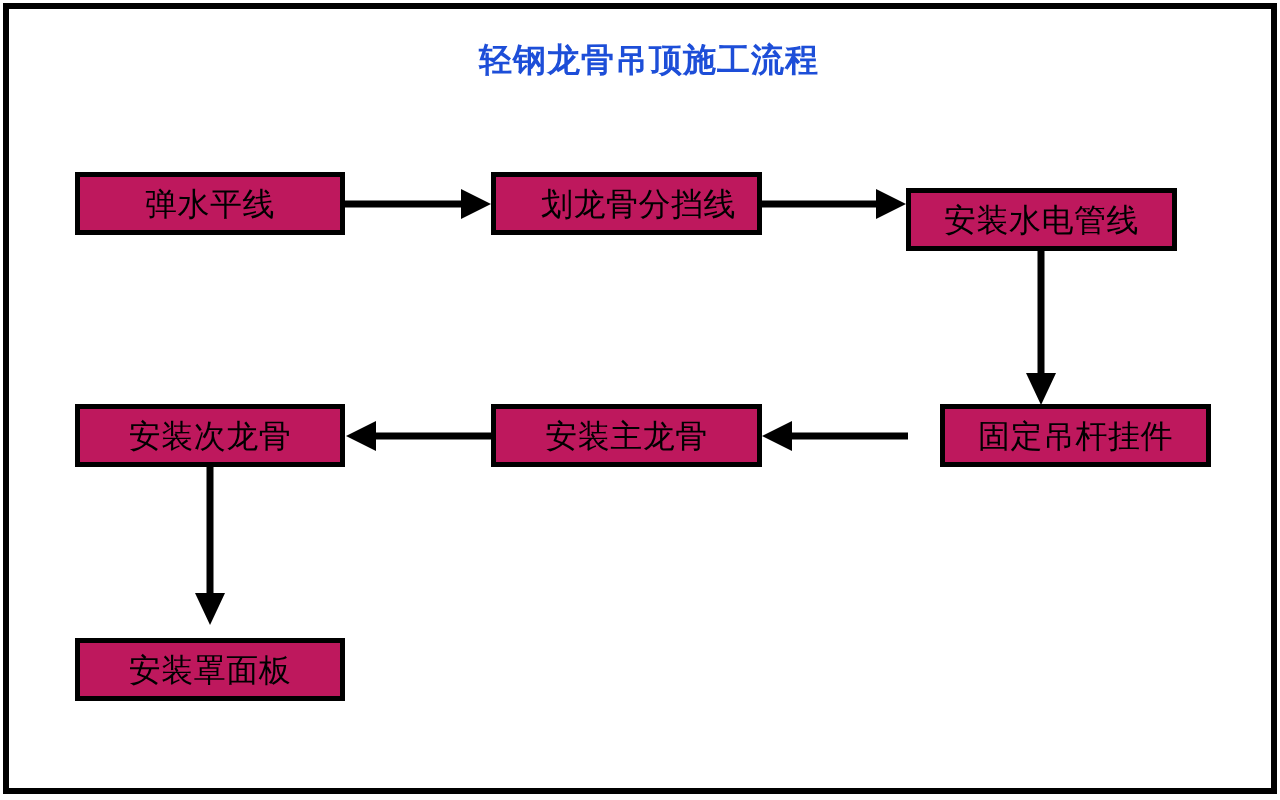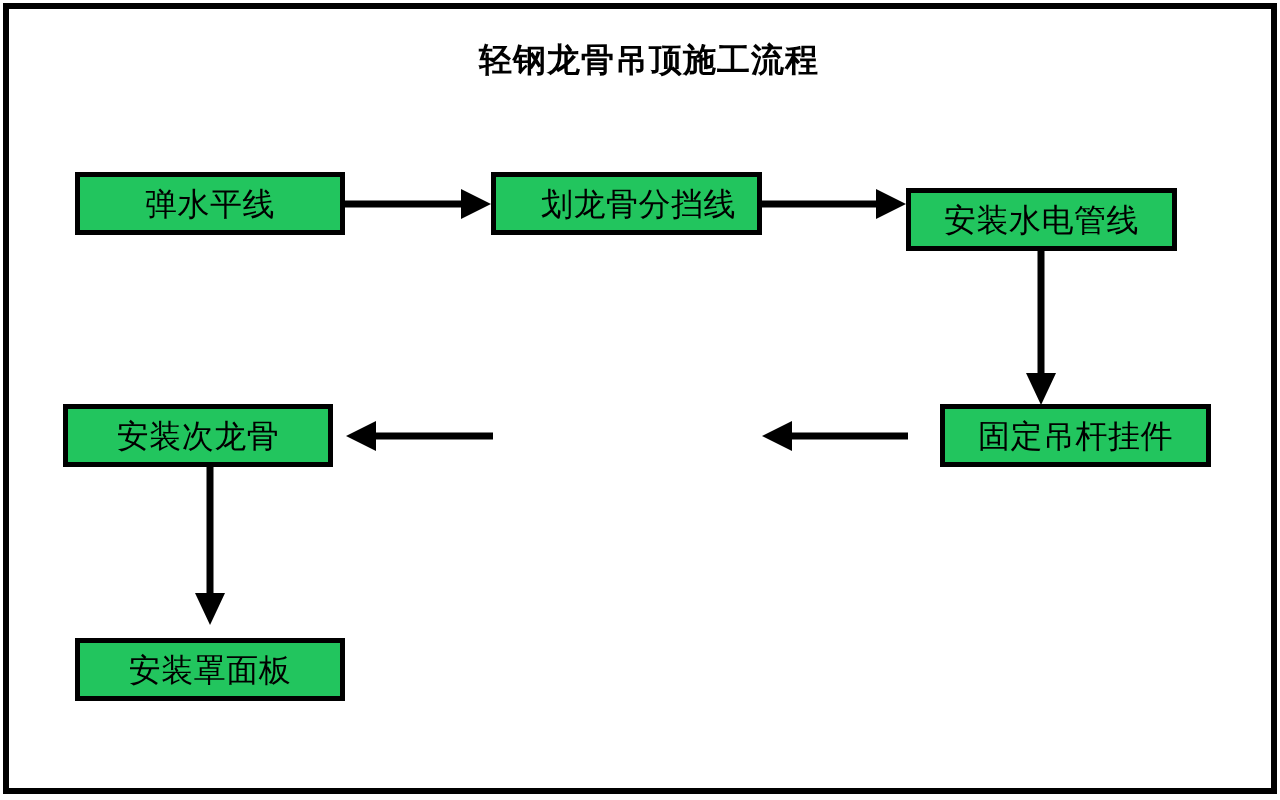--- a/index.html
+++ b/index.html
@@ -22,46 +22,46 @@
     border: 6px solid #000000;
     background: #ffffff;
   }
   #title {
     position: absolute;
     left: 0; top: 38px;
     width: 1280px;
     text-align: center;
     font-size: 33px;
     font-weight: bold;
-    color: #000000;
+    color: #1d4ed8;
     letter-spacing: 1px;
     white-space: nowrap;
     padding-left: 18px;
   }
   .node {
     position: absolute;
     border: 5px solid #000000;
-    background: #22c55e;
+    background: #be185d;
     display: flex;
     align-items: center;
     justify-content: center;
     color: #000000;
     font-size: 32px;
     line-height: 1;
     white-space: nowrap;
     letter-spacing: 0.5px;
   }
   
   #node-1 { left: 75px;  top: 172px; width: 270px; height: 63px; }
   #node-2 { left: 491px; top: 172px; width: 271px; height: 63px; padding-left: 24px; }
   #node-3 { left: 906px; top: 188px; width: 271px; height: 63px; }
   
   #node-4 { left: 906px; top: 404px; width: 271px; height: 63px; margin-left: 34px; }
   #node-5 { left: 491px; top: 404px; width: 271px; height: 63px; }
-  #node-6 { left: 63px;  top: 404px; width: 270px; height: 63px; align-items: center; }
+  #node-6 { left: 75px;  top: 404px; width: 270px; height: 63px; align-items: center; }
   
   #node-7 { left: 75px;  top: 624px; width: 270px; height: 63px; margin-top: 14px; }
 
   .edge { position: absolute; }
   .edge svg { display: block; overflow: visible; }
 </style>
 </head>
 <body>
 
 <div id="canvas">
@@ -121,20 +121,23 @@
   </div>
 
   <div class="node" id="node-3">
     <span>安装水电管线</span>
   </div>
 
   <div class="node" id="node-4">
     <span>固定吊杆挂件</span>
   </div>
 
+  <div class="node" id="node-5">
+    <span>安装主龙骨</span>
+  </div>
 
   <div class="node" id="node-6">
     <span>安装次龙骨</span>
   </div>
 
   <div class="node" id="node-7">
     <span>安装罩面板</span>
   </div>
 
 </div>

